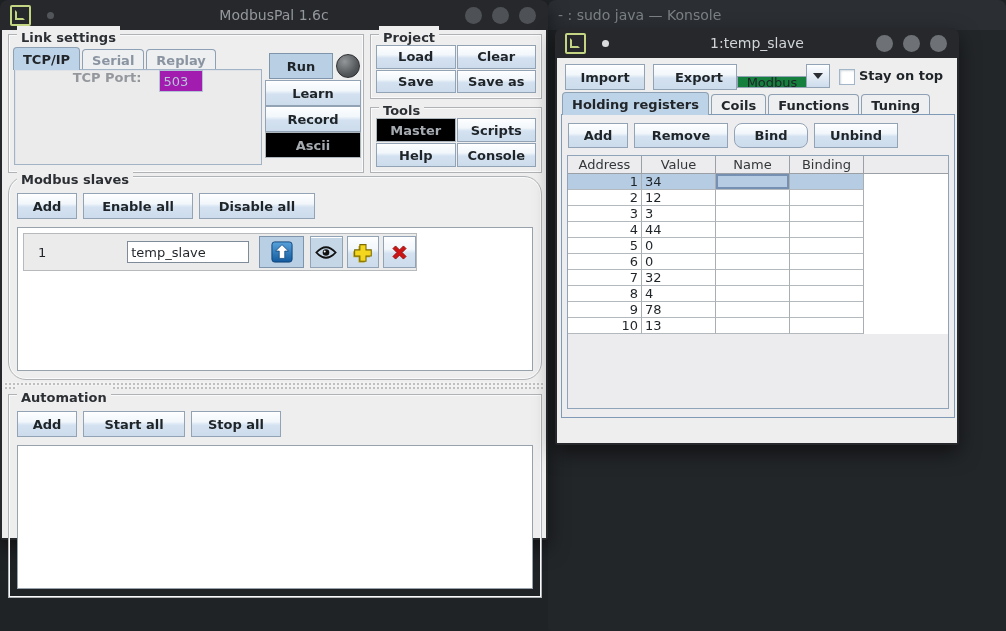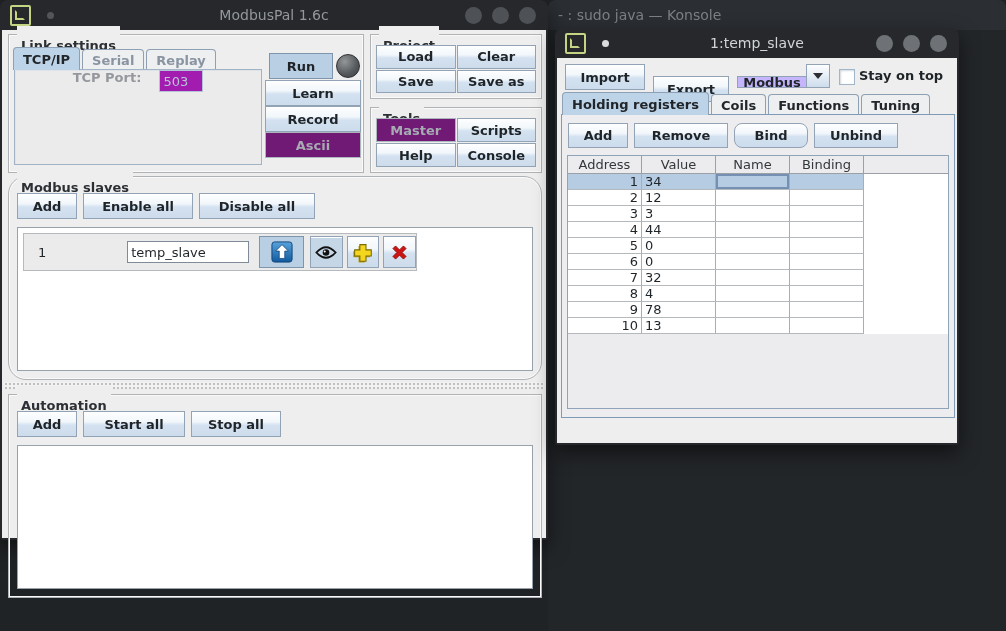--- a/index.html
+++ b/index.html
@@ -18,28 +18,28 @@
     border-radius:2px;background:#26282b;position:relative;flex:0 0 auto;}
   .app-icon::after{content:"";position:absolute;left:3px;top:3px;width:6px;height:6px;
     border:2px solid #c3d483;border-top-color:transparent;border-right-color:transparent;}
   .title-dot{width:7px;height:7px;border-radius:50%;margin-left:16px;flex:0 0 auto;}
   .titlebar .t-text{position:absolute;left:0;right:0;text-align:center;font-size:14px;}
   .win-circles{position:absolute;right:12px;display:flex;gap:10px;}
   .win-circles .circ{width:17px;height:17px;border-radius:50%;}
   .win-body{position:absolute;left:2px;right:2px;top:30px;bottom:2px;background:#eeeeee;}
   
   .tpanel{position:absolute;border:1px solid #b0b3b6;box-shadow:inset 0 0 0 1px #fafafa;}
-  .tpanel>.ptitle{position:absolute;top:-9px;left:8px;background:#eeeeee;padding:12px 4px;
+  .tpanel>.ptitle{position:absolute;top:-9px;left:8px;background:#eeeeee;padding:4px 4px;
     font-weight:bold;color:#2c3034;}
   
   .btn{position:absolute;display:flex;align-items:center;justify-content:center;
     background:linear-gradient(180deg,#fdfeff 0%,#f2f7fb 40%,#d3e1f0 55%,#cddcec 100%);
     border:1px solid #92a3b6;font-weight:bold;color:#1f2428;cursor:default;
     box-shadow:inset 0 1px 0 #ffffff;white-space:nowrap;}
-  .btn.dis{background:#701a75;color:#a5abb1;border-color:#adb5bd;box-shadow:none;}
+  .btn.dis{background:#000000;color:#a5abb1;border-color:#adb5bd;box-shadow:none;}
   .btn.tog{background:#b9cfe4;box-shadow:none;border-color:#7e95ac;}
   .grid-btn{position:static !important;}
   
   .tabs{position:absolute;display:flex;gap:2px;align-items:flex-end;}
   .tab{height:20px;display:flex;align-items:center;padding:0 9px;font-weight:bold;
     border:1px solid #8ea0b3;border-bottom:none;border-radius:4px 4px 0 0;
     background:#edeff1;color:#22262a;position:relative;}
   .tab.sel{background:#bdd3e7;height:22px;z-index:2;}
   .tab.gray{color:#8a94a1;}
   
@@ -47,21 +47,21 @@
     font-family:"DejaVu Sans",sans-serif;font-size:13px;color:#1f2428;padding:0 3px;}
   .tfield.dis{border-color:#b3c2d4;color:#b7c5d6;background:#a21caf;}
   
   .white-area{position:absolute;background:#ffffff;border:1px solid #98a2ac;}
   .splitter{position:absolute;height:7px;background:#f2f2f2;
     background-image:radial-gradient(#bfbfbf 1px,transparent 1.2px);background-size:4px 4px;}
   .led{position:absolute;width:22px;height:22px;border-radius:50%;border:1px solid #2e3033;
     background:radial-gradient(circle at 35% 30%,#94979a,#55585b 60%,#3d4043);}
   .combo{position:absolute;display:flex;height:24px;}
   .combo .cval{width:68px;display:flex;align-items:center;justify-content:center;
-    background:#c4b5fd;border:1px solid #92a3b6;border-right:none;font-weight:bold;margin-top:12px;}
+    background:#15803d;border:1px solid #92a3b6;border-right:none;font-weight:normal;margin-top:12px;}
   .combo .carrow{width:22px;display:flex;align-items:center;justify-content:center;
     background:linear-gradient(180deg,#fdfeff,#cddcec);border:1px solid #92a3b6;}
   .combo .carrow::after{content:"";border:5px solid transparent;border-top:6px solid #2a2e32;
     margin-top:5px;}
   .checkbox{position:absolute;width:14px;height:14px;background:#ffffff;
     border:1px solid #a2b6ca;box-shadow:inset 1px 1px 2px rgba(120,140,160,.35);}
   
   .scrollpane{position:absolute;border:1px solid #8fa3b9;background:#ececee;overflow:hidden;}
   .tbl-wrap{background:#ffffff;}
   .hrow{display:flex;height:17px;background:#ececee;border-bottom:1px solid #9aa0a6;}
@@ -205,21 +205,21 @@
     <div class="t-text" style="color:#d2d5d8;">1:temp_slave</div>
     <div class="win-circles">
       <div class="circ" style="background:#6e7276;"></div>
       <div class="circ" style="background:#6e7276;"></div>
       <div class="circ" style="background:#6e7276;"></div>
     </div>
   </div>
   <div class="win-body">
 
     <div class="btn" style="left:8px;top:6px;width:78px;height:24px;">Import</div>
-    <div class="btn" style="left:96px;top:18px;width:74px;height:24px;">Export</div>
+    <div class="btn" style="left:96px;top:6px;width:74px;height:24px;padding-left:8px;">Export</div>
     <div class="combo" style="left:180px;top:6px;">
       <div class="cval">Modbus</div>
       <div class="carrow"></div>
     </div>
     <div class="checkbox" style="left:282px;top:11px;"></div>
     <span style="position:absolute;left:302px;top:10px;font-weight:bold;">Stay on top</span>
 
     <div class="tabs" style="left:5px;top:34px;">
       <div class="tab sel">Holding registers</div>
       <div class="tab">Coils</div>

